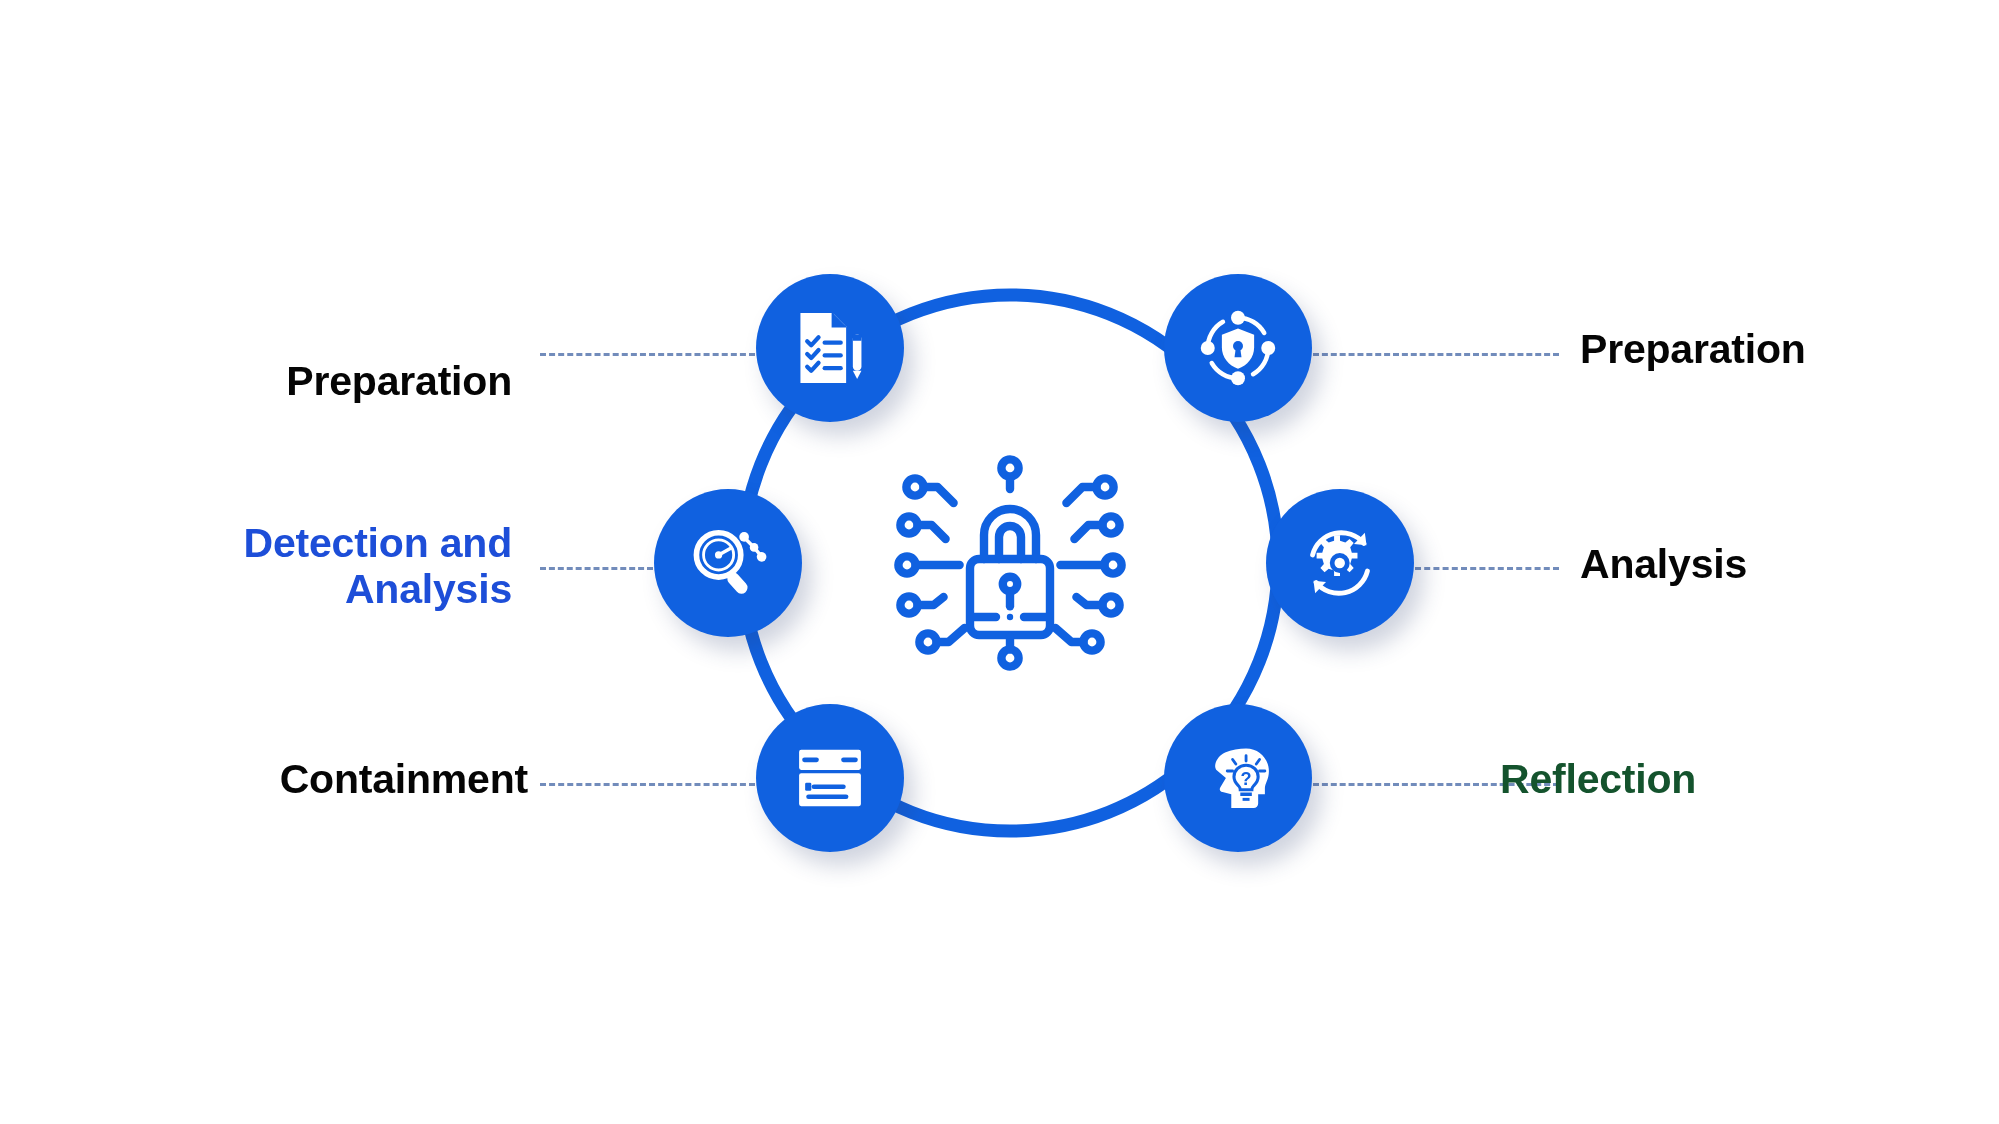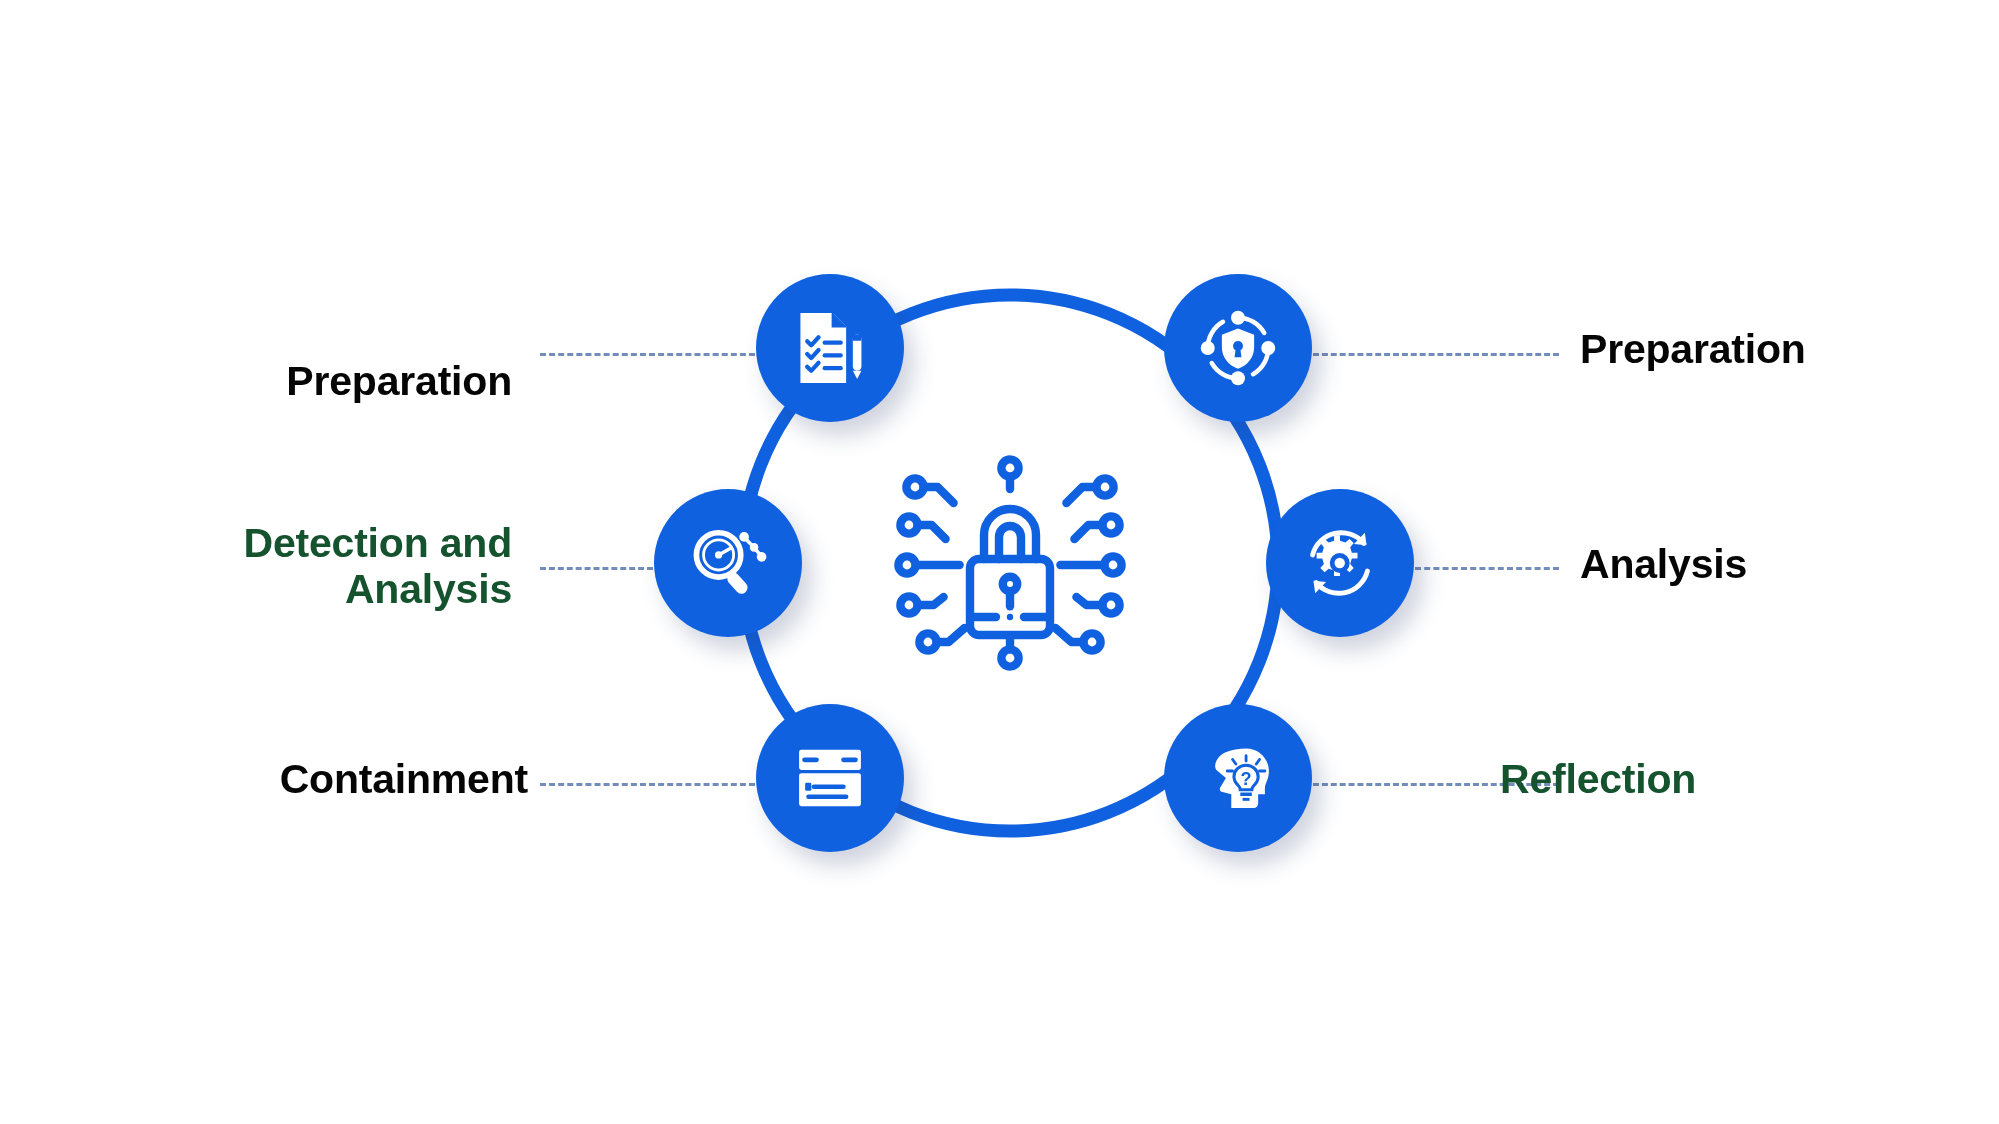--- a/index.html
+++ b/index.html
@@ -89,21 +89,21 @@
   </svg>
 
   <div class="connector" style="left: 540px; top: 353px; width: 215px; border-top-color: rgb(107, 134, 184);"></div>
   <div class="connector" style="left: 540px; top: 567px; width: 113px; border-top-color: rgb(107, 134, 184);"></div>
   <div class="connector" style="left: 540px; top: 783px; width: 215px; border-top-color: rgb(107, 134, 184);"></div>
   <div class="connector" style="left: 1313px; top: 353px; width: 246px; border-top-color: rgb(107, 134, 184);"></div>
   <div class="connector" style="left: 1415px; top: 567px; width: 144px; border-top-color: rgb(107, 134, 184);"></div>
   <div class="connector" style="left: 1313px; top: 783px; width: 246px; border-top-color: rgb(107, 134, 184);"></div>
 
   <div class="label left" style="left: 250px; top: 327px; width: 262px; color: rgb(5, 5, 5); margin-top: 32px;">Preparation</div>
-  <div class="label left" style="left: 200px; top: 521px; width: 312px; color: #14532d;">Detection and
+  <div class="label left" style="left: 200px; top: 521px; width: 312px; color: #1d4ed8;">Detection and
 Analysis</div>
   <div class="label left" style="left: 236px; top: 757px; width: 292px; color: rgb(5, 5, 5);">Containment</div>
   <div class="label right" style="left: 1580px; top: 327px; width: 320px; color: rgb(5, 5, 5);">Preparation</div>
   <div class="label right" style="left: 1580px; top: 542px; width: 320px; color: rgb(5, 5, 5);">Analysis</div>
   <div class="label right" style="left: 1500px; top: 757px; width: 320px; color: #14532d;">Reflection</div>
 
   <div class="node" style="left: 756px; top: 274px; background: rgb(16, 97, 224);">
     <span>
       <svg viewBox="0 0 64 64" fill="#ffffff" aria-hidden="true">
         <path d="M10 6h24l10 10v42H10z" fill="#ffffff"></path>

